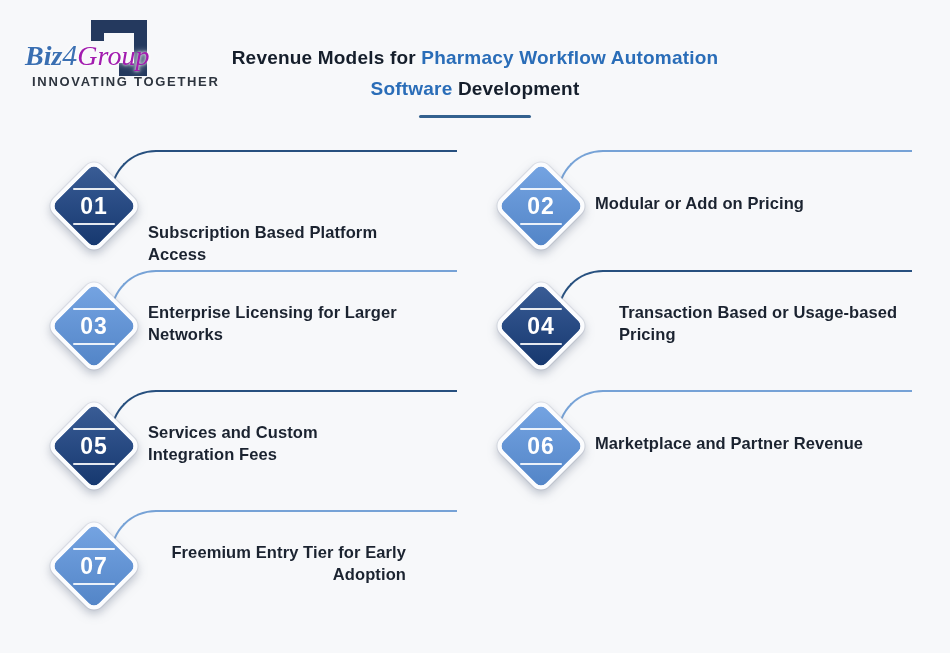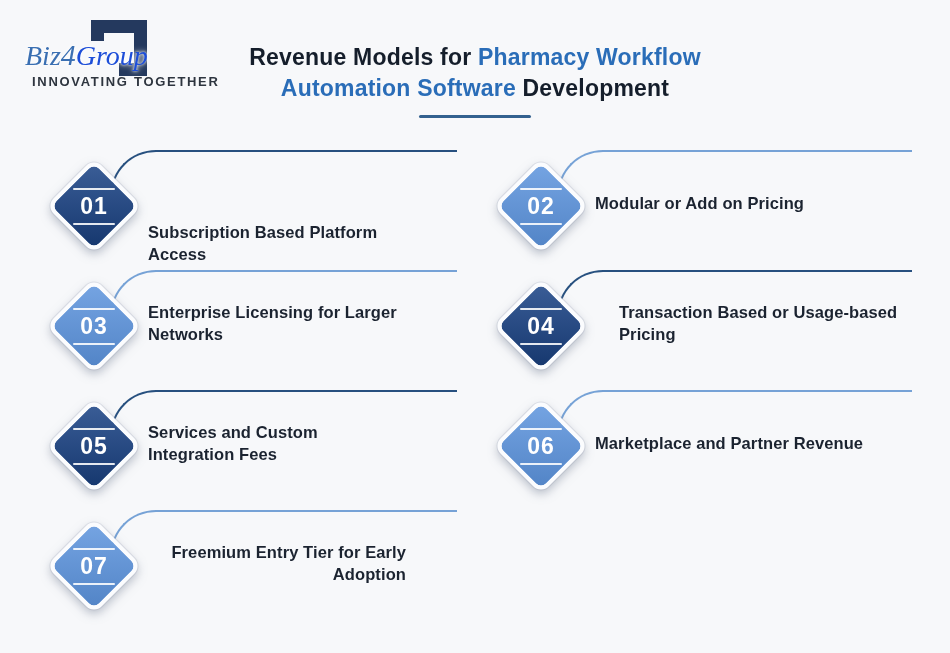--- a/index.html
+++ b/index.html
@@ -10,32 +10,32 @@
   }
 
   
   .logo{position:absolute;left:25px;top:14px;width:140px;height:76px;}
   .logo .bracket{position:absolute;left:66px;top:6px;}
   .logo .brand{
     position:absolute;left:0;top:24px;white-space:nowrap;
     font-family:"Liberation Serif",serif;font-style:italic;font-size:28px;
     text-shadow:0 0 3px #fff,0 0 6px #fff;
   }
-  .logo .brand .b-blue{color:#3a6fb2;}
+  .logo .brand .b-blue{color:#3a6fb2;font-weight:bold;}
   .logo .brand .b-digit{color:#3a6fb2;font-size:30px;}
-  .logo .brand .b-dark{color:#1d4ed8;}
+  .logo .brand .b-dark{color:#a21caf;}
   .logo .tagline{
     position:absolute;left:7px;top:60px;font-size:13px;font-weight:bold;
     letter-spacing:1.7px;color:#2e353f;white-space:nowrap;
   }
 
   
   .title{
     position:absolute;left:215px;top:42px;width:520px;text-align:center;
-    font-size:23px;font-weight:bold;line-height:31px;color:var(--title-color,#151e2b);
+    font-size:19px;font-weight:bold;line-height:31px;color:var(--title-color,#151e2b);
     letter-spacing:.2px;
   }
   .title .accent{color:var(--accent-color,#2a6db8);}
   .title-underline{
     position:absolute;left:419px;top:115px;width:112px;height:3px;
     background:var(--underline-color,#33618f);border-radius:2px;
   }
 
   
   .item{position:absolute;width:430px;height:106px;}

